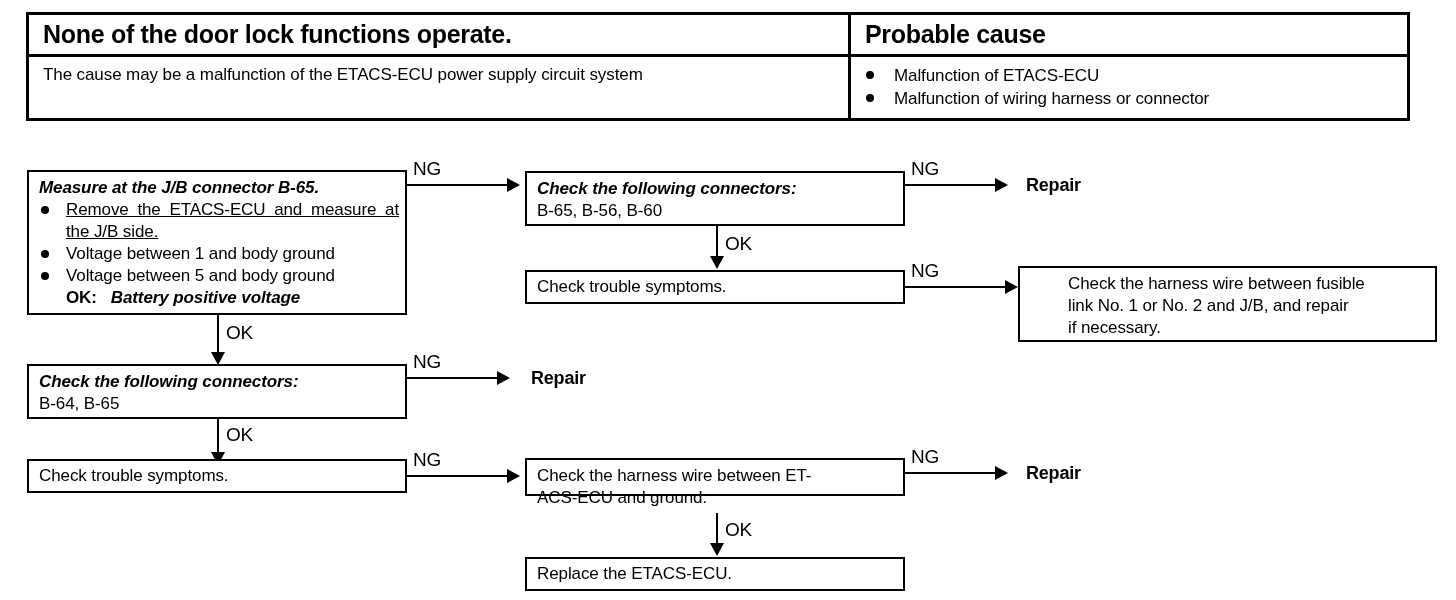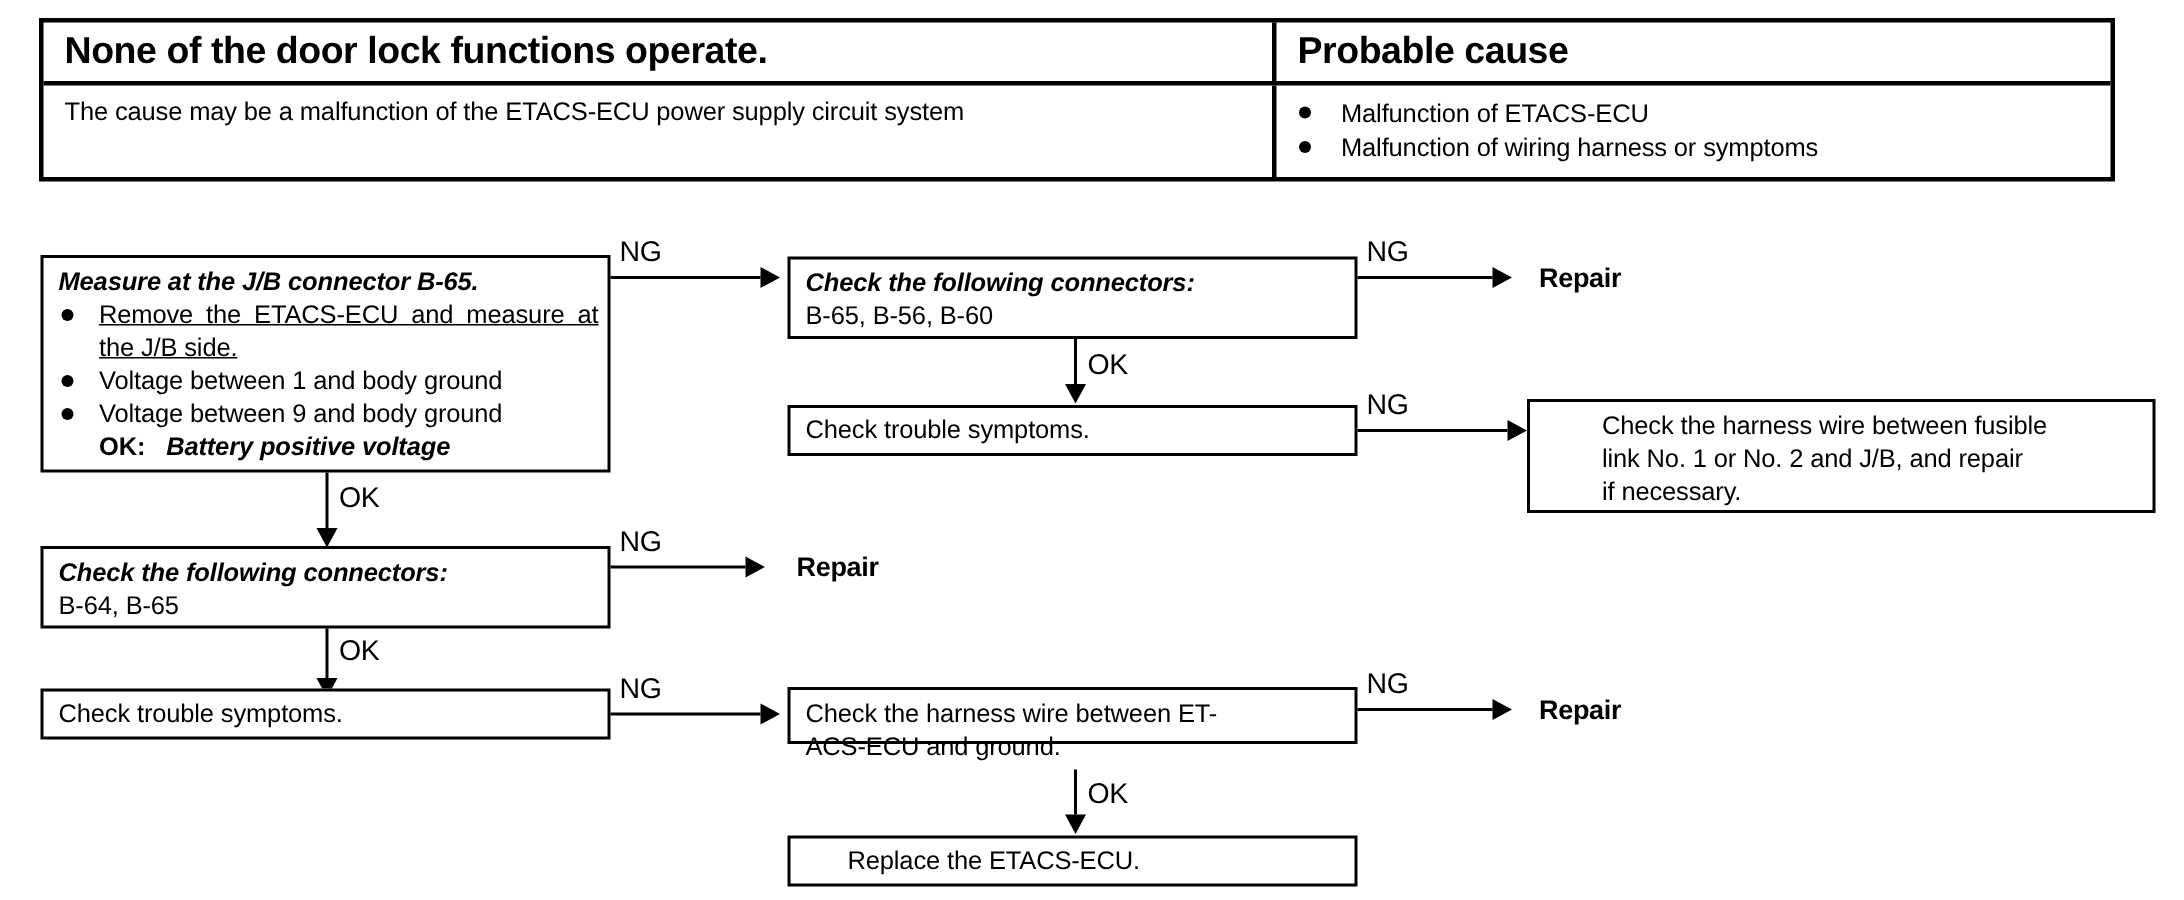--- a/index.html
+++ b/index.html
@@ -67,35 +67,35 @@
   </div>
   <div class="trow body">
     <div class="tcell-l">
       <div class="just">
         <span>The cause may be a malfunction of the ETACS-ECU power supply circuit system</span>
       </div>
     </div>
     <div class="tcell-r">
       <ul class="causes">
         <li>Malfunction of ETACS-ECU</li>
-        <li>Malfunction of wiring harness or symptoms</li>
+        <li>Malfunction of wiring harness or connector</li>
       </ul>
     </div>
   </div>
 </div>
 
 <div class="fc">
 
   <div class="box" style="left:27px;top:170px;width:380px;height:145px;">
     <div class="in">
       <div class="bld nw">Measure at the J/B connector B-65.</div>
       <ul class="bl">
         <li class="jb" style="padding-right:6px;">Remove the ETACS-ECU and measure at the J/B side.</li>
         <li class="nw">Voltage between 1 and body ground</li>
-        <li class="nw">Voltage between 9 and body ground</li>
+        <li class="nw">Voltage between 5 and body ground</li>
       </ul>
       <div class="okline nw">
         <em>OK:</em>
         <span style="font-weight:bold;">&nbsp;</span>
         <span class="bld">Battery positive voltage</span>
       </div>
     </div>
   </div>
 
   <div class="hline" style="left:407px;top:184px;width:100px;"></div>
@@ -176,18 +176,18 @@
   <div class="hline" style="left:905px;top:472px;width:90px;"></div>
   <div class="harrow" style="left:995px;top:466px;"></div>
   <div class="lbl" style="left:911px;top:447px;">NG</div>
   <div class="repair" style="left:1026px;top:463px;">Repair</div>
 
   <div class="vline" style="left:716px;top:513px;height:30px;"></div>
   <div class="varrow" style="left:710px;top:543px;"></div>
   <div class="lbl" style="left:725px;top:520px;">OK</div>
 
   <div class="box" style="left:525px;top:557px;width:380px;height:34px;">
-    <div class="in" style="padding-top:4px;margin-left:28px;">
+    <div class="in" style="padding-top:4px;">
       <div class="nw">Replace the ETACS-ECU.</div>
     </div>
   </div>
 
 </div>
 
 </body></html>

